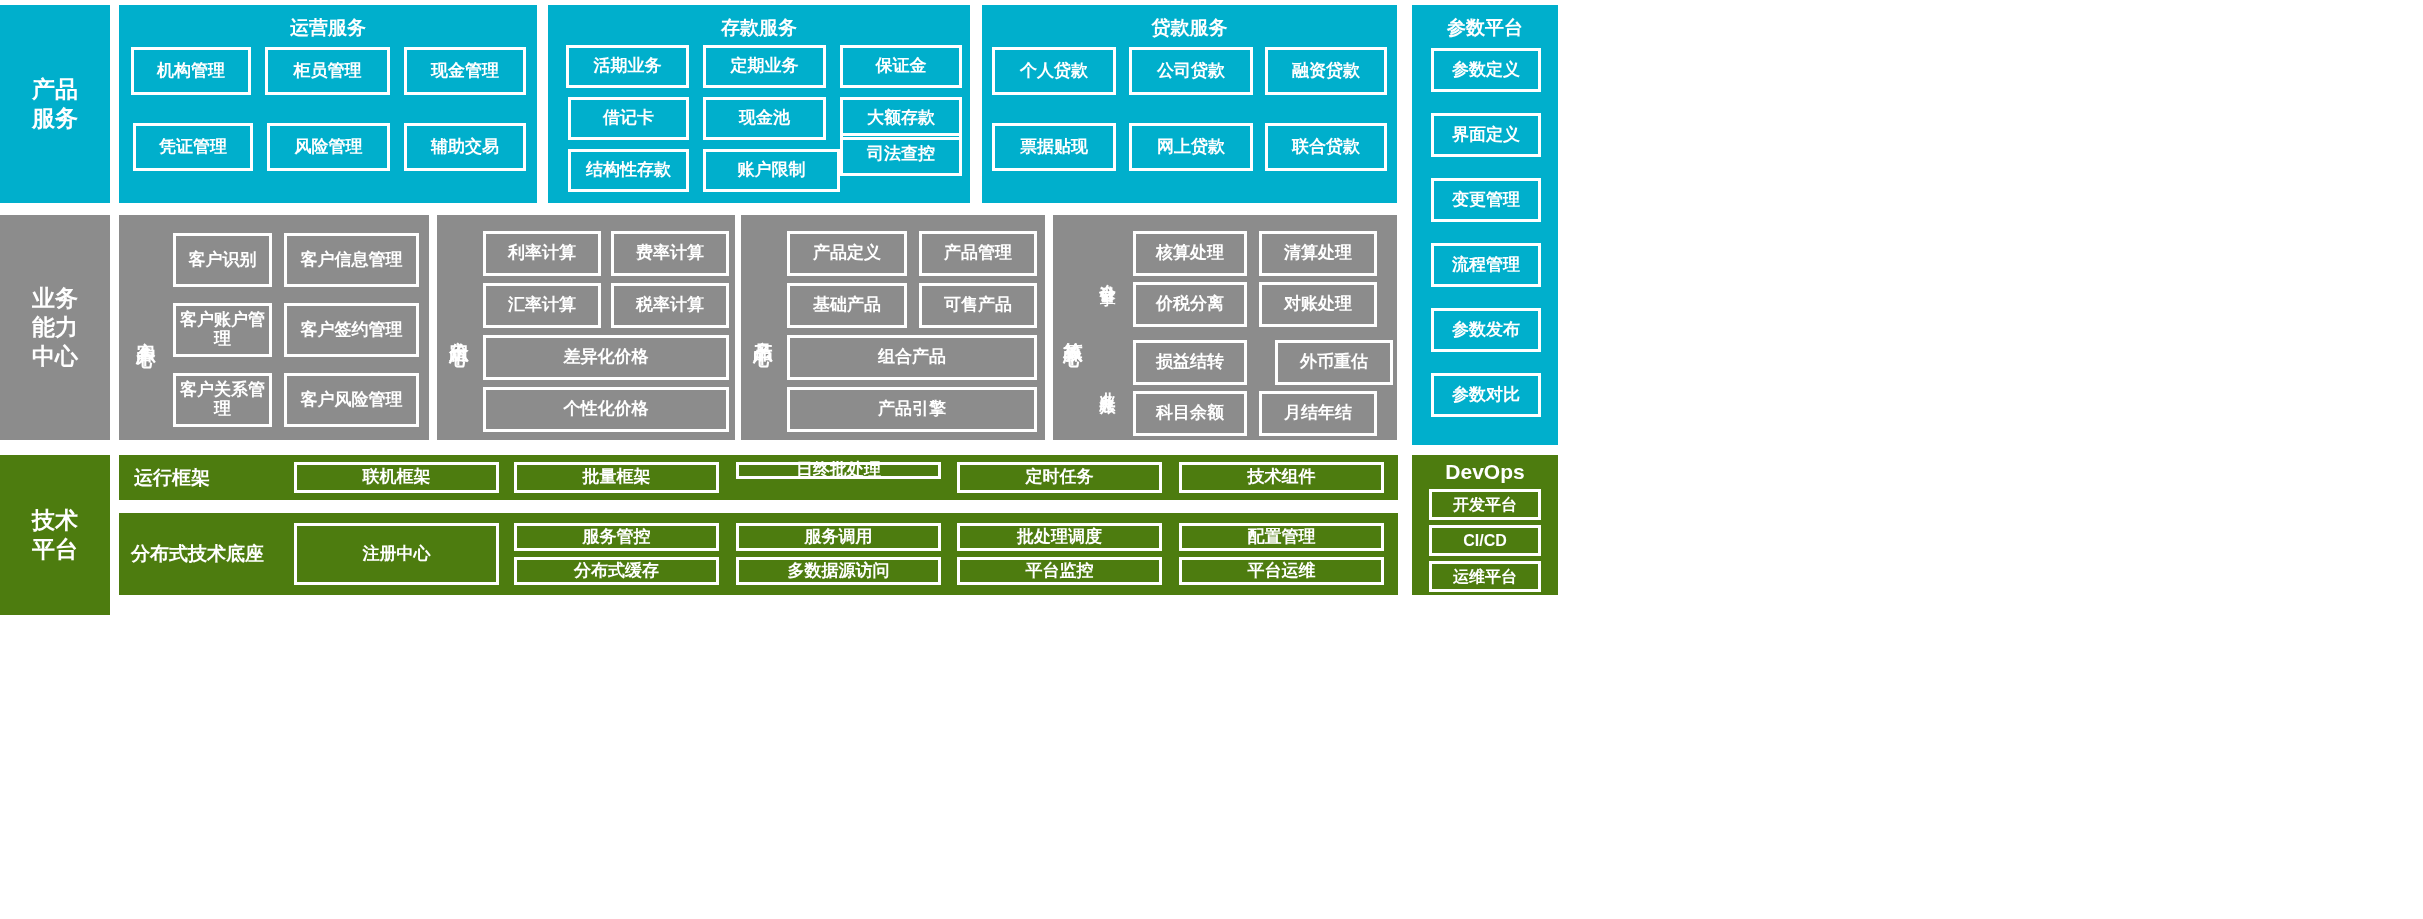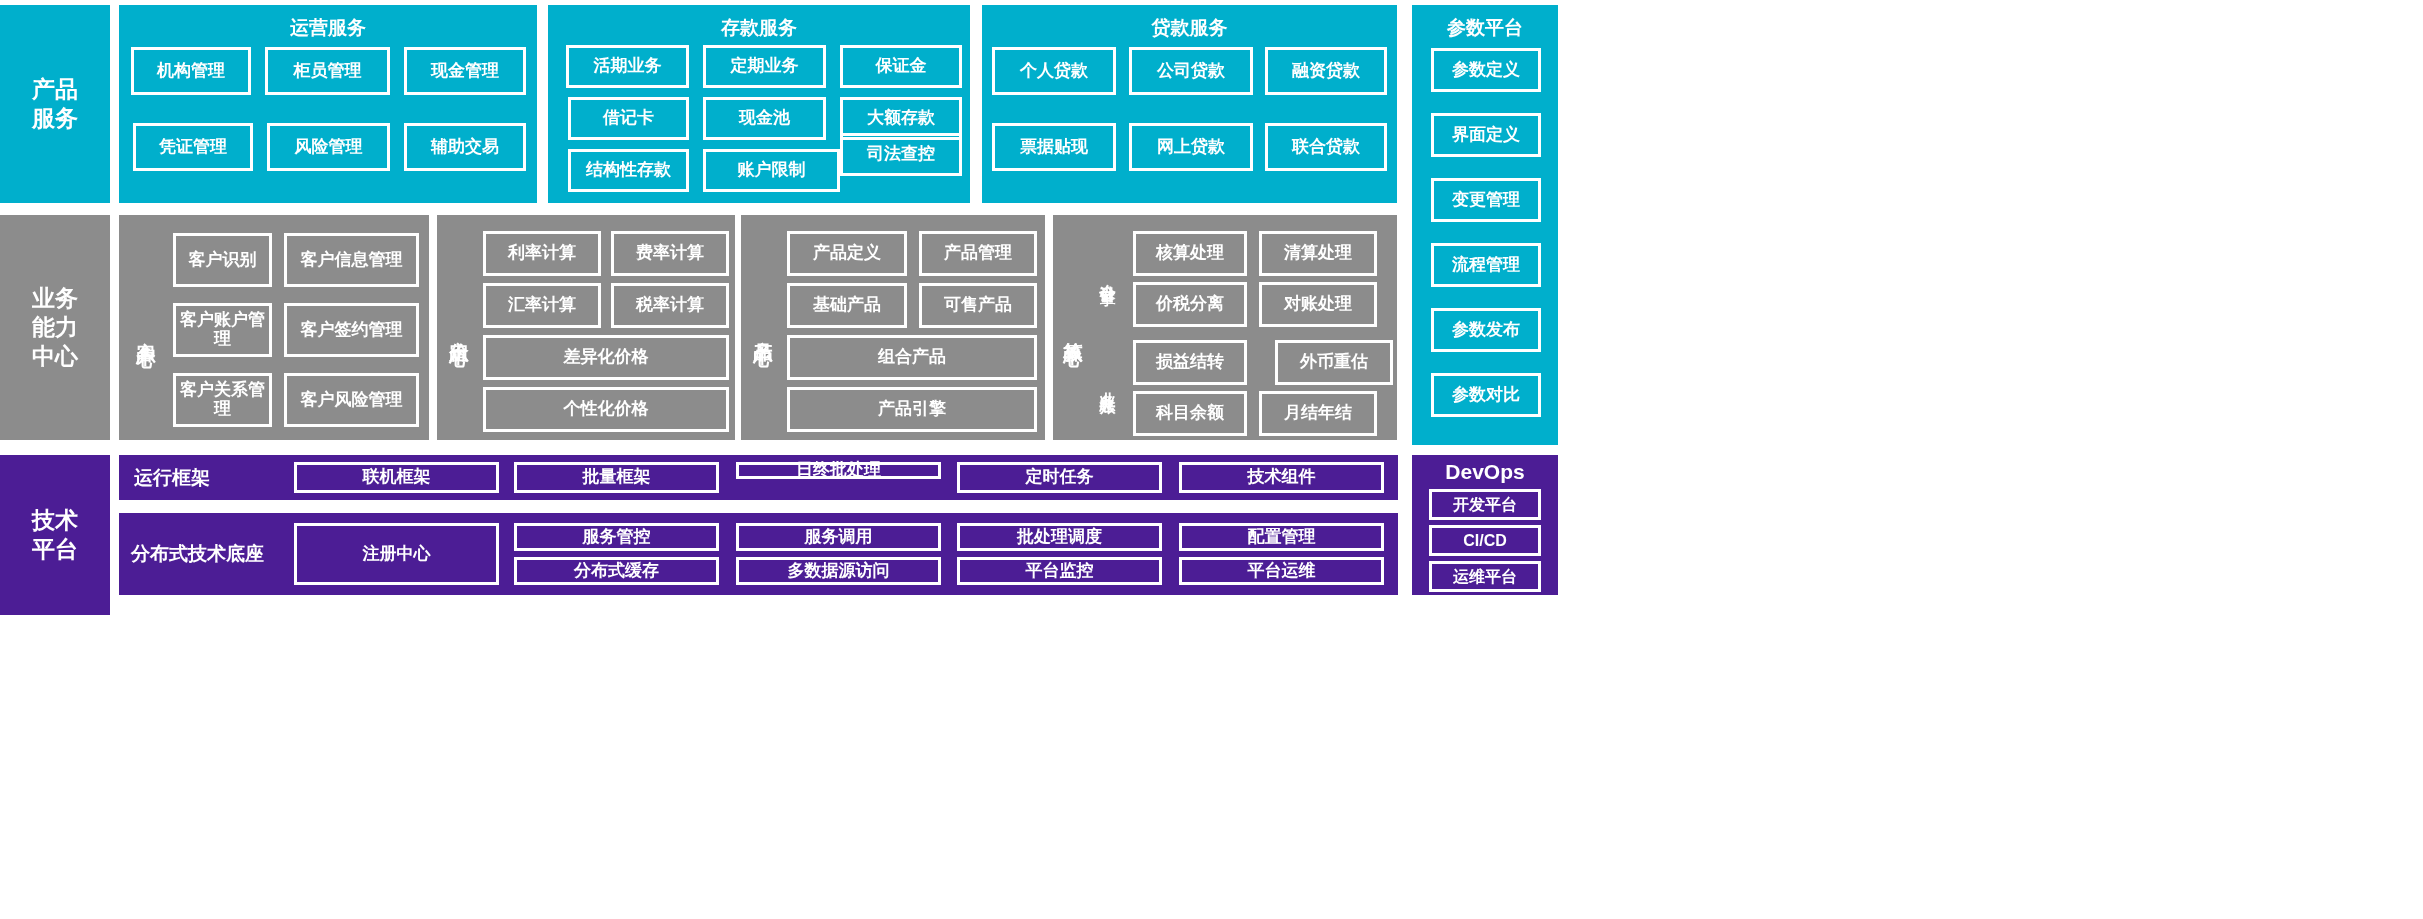--- a/index.html
+++ b/index.html
@@ -8,21 +8,21 @@
     background: #ffffff;
     font-family: "Liberation Sans", "DejaVu Sans", sans-serif;
     overflow: hidden;
   }
   .canvas { position: relative; width: 2423px; height: 919px; background: #fff; }
 
   
   .panel { position: absolute; }
   .teal   { background: #00AFCC; }
   .gray   { background: #8C8C8C; }
-  .blue   { background: #4c1d95; }
+  .blue   { background: #4d7c0f; }
 
   .band-label {
     display: flex; align-items: center; justify-content: center;
     color: #fff; font-weight: bold; text-align: center; line-height: 1.25;
   }
   .band-title {
     color: #fff; font-weight: bold; text-align: center;
     width: 100%;
   }
   .tile {

